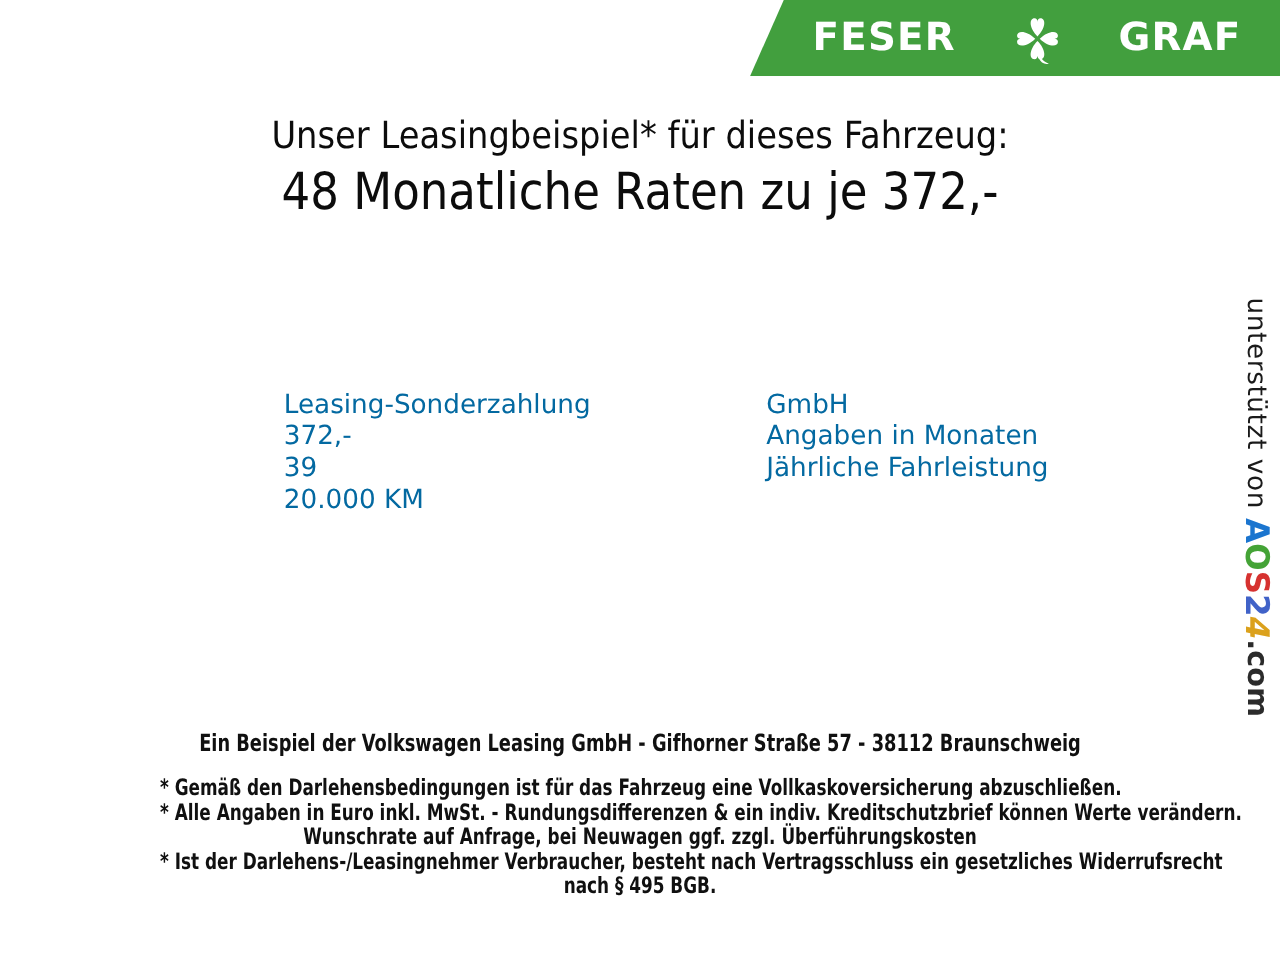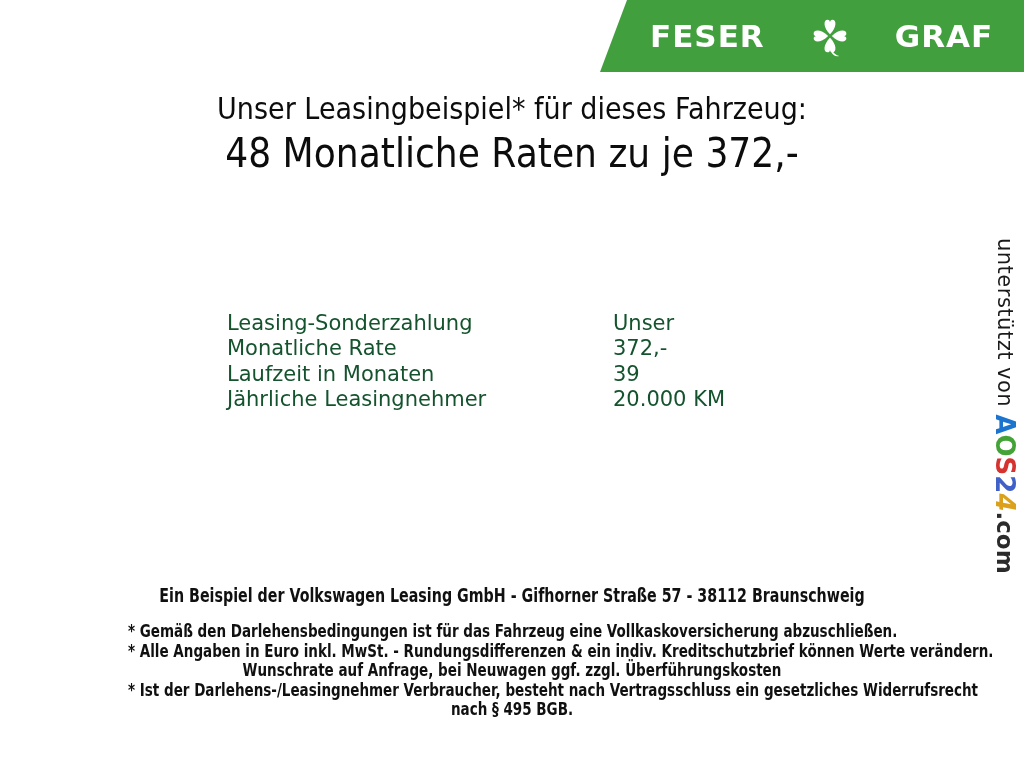--- a/index.html
+++ b/index.html
@@ -5,21 +5,21 @@
   html,body{margin:0;padding:0;}
   body{
     width:1024px;height:768px;background:#ffffff;position:relative;
     font-family:"DejaVu Sans","Liberation Sans",sans-serif;color:#111;
     overflow:hidden;
   }
   .canvas{position:absolute;inset:0;}
 
   
   .banner{
-    position:absolute;left:600px;top:0;width:424px;height:72px;
+    position:absolute;left:600px;top:0;width:424px;height:61px;
     clip-path:polygon(27px 0,100% 0,100% 100%,0 100%);
     display:flex;align-items:center;padding-left:50px;box-sizing:border-box;gap:40px;
   }
   .brand{
     color:#ffffff;font-weight:bold;font-size:31px;letter-spacing:1px;
     line-height:1;white-space:nowrap;
   }
   .clover{display:inline-flex;margin:0 5px;}
   .dealer-code{
     color:#f0f6ec;font-size:24px;font-weight:normal;letter-spacing:1.5px;
@@ -35,21 +35,21 @@
   .h2{
     position:absolute;top:128px;left:0;width:1024px;text-align:center;
     font-size:41px;line-height:50px;color:#0c0c0c;
     transform:scaleX(0.88);transform-origin:50% 0;white-space:nowrap;
   }
 
   
   .details{
     position:absolute;left:227px;top:311px;
     display:grid;grid-template-columns:386px auto;
-    font-size:21px;line-height:25.4px;color:#14532d;
+    font-size:21px;line-height:25.4px;color:#0369a1;
   }
   .details .cell{white-space:nowrap;}
 
   
   .vertical{
     position:absolute;top:238px;right:6px;height:320px;
     writing-mode:vertical-rl;text-orientation:mixed;
     font-size:21px;color:#1a1a1a;white-space:pre;line-height:1;
     letter-spacing:0.5px;
   }
@@ -97,26 +97,25 @@
     </span>
     <span class="brand">GRAF</span>
     <span class="dealer-code">D043865</span>
   </div>
 
   <div class="h1">Unser Leasingbeispiel* für dieses Fahrzeug:</div>
   <div class="h2">48 Monatliche Raten zu je 372,-</div>
 
   <div class="details" id="details">
       <div class="cell">Leasing-Sonderzahlung</div>
-      <div class="cell">Unser</div>
-      <div class="cell">Monatliche Rate</div>
+      <div class="cell">GmbH</div>
       <div class="cell">372,-</div>
-      <div class="cell">Laufzeit in Monaten</div>
+      <div class="cell">Angaben in Monaten</div>
       <div class="cell">39</div>
-      <div class="cell">Jährliche Leasingnehmer</div>
+      <div class="cell">Jährliche Fahrleistung</div>
       <div class="cell">20.000 KM</div>
     </div>
 
   <div class="vertical"><span>unterstützt von </span><span class="aos" id="logo-letters"><span style="color: rgb(27, 117, 207);">A</span><span style="color: rgb(68, 163, 54);">O</span><span style="color: rgb(214, 50, 48);">S</span><span style="color: rgb(64, 98, 200);">2</span><span style="color: rgb(219, 161, 28); font-style: italic;">4</span></span><span class="aos-suffix">.com</span></div>
 
   <div class="company">Ein Beispiel der Volkswagen Leasing GmbH - Gifhorner Straße 57 - 38112 Braunschweig</div>
   <div class="disclaimers" id="disclaimers">
       <div>* Gemäß den Darlehensbedingungen ist für das Fahrzeug eine Vollkaskoversicherung abzuschließen.</div>
       <div>* Alle Angaben in Euro inkl. MwSt. - Rundungsdifferenzen &amp; ein indiv. Kreditschutzbrief können Werte verändern.</div>
       <div>Wunschrate auf Anfrage, bei Neuwagen ggf. zzgl. Überführungskosten</div>

